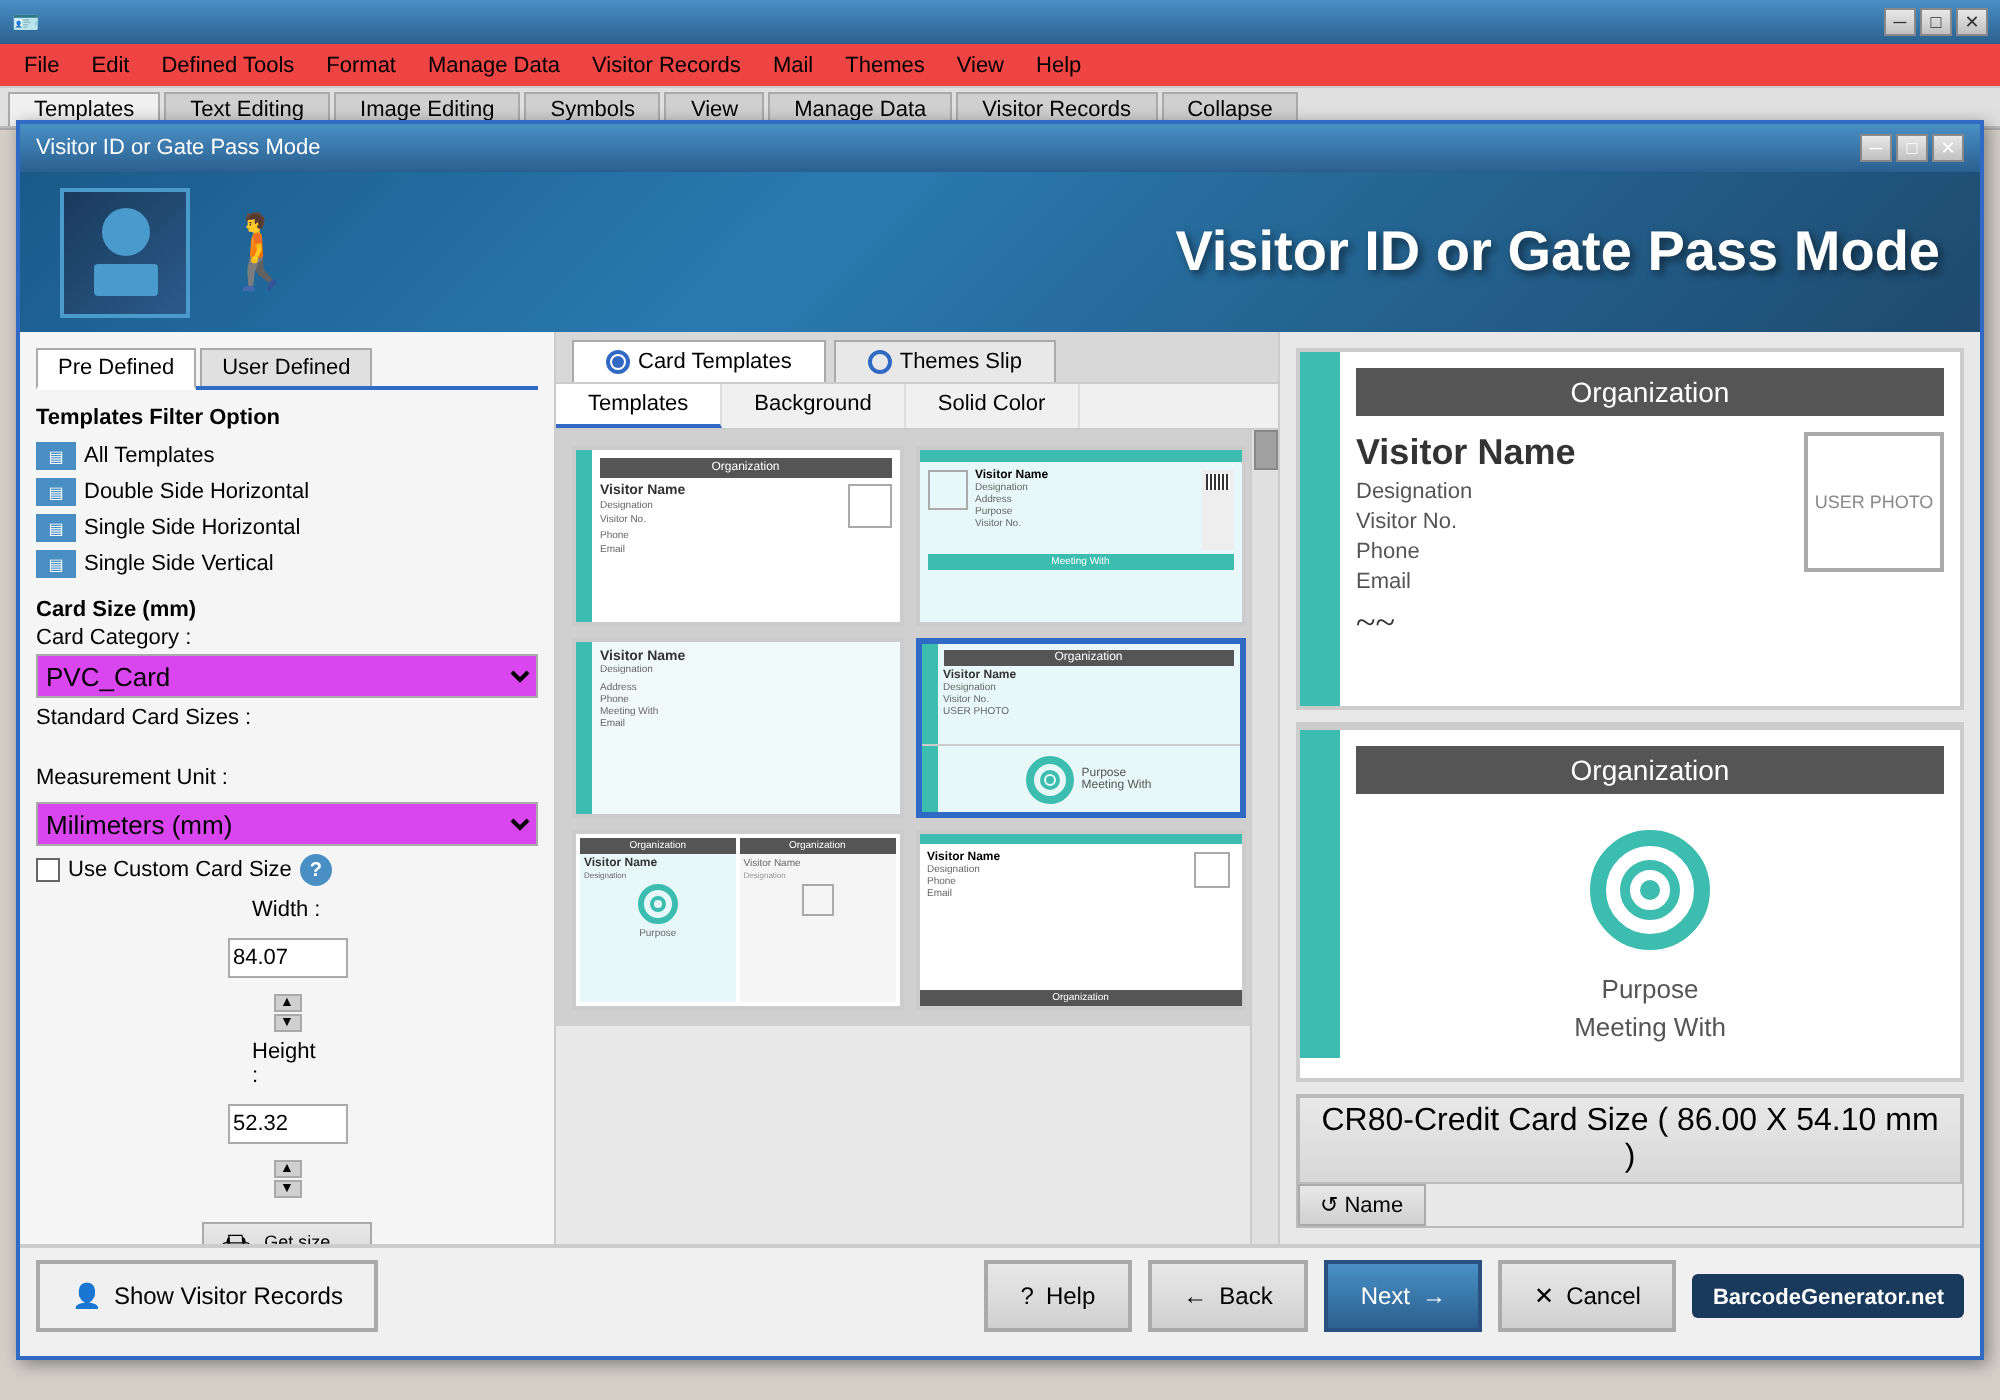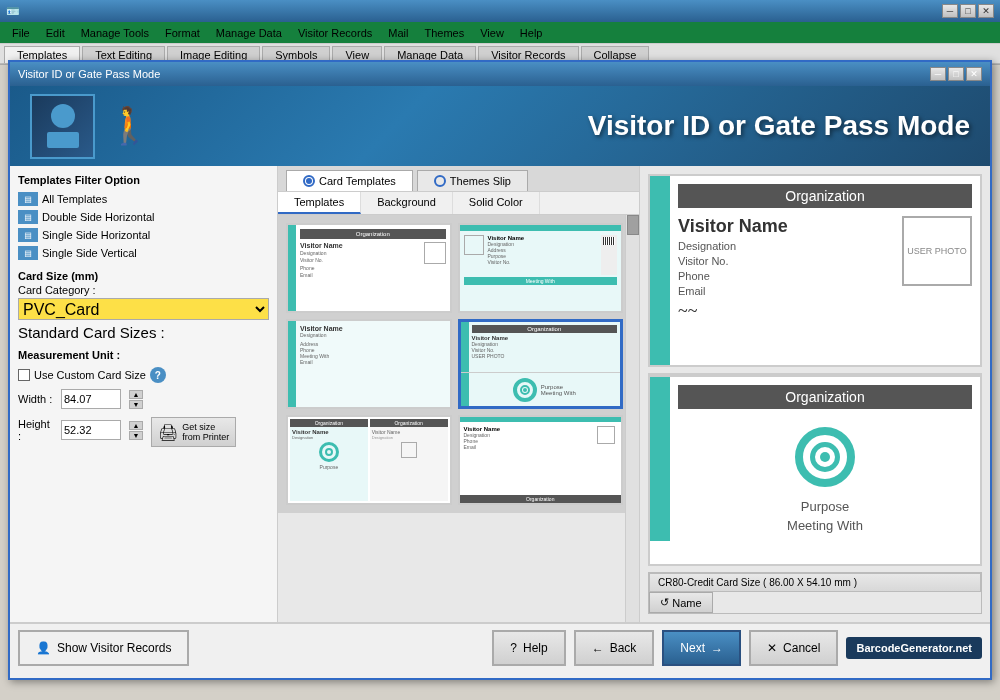--- a/index.html
+++ b/index.html
@@ -23,21 +23,21 @@
       background: linear-gradient(to bottom, #e8e8e8, #c0c0c0);
       border: 1px solid #888;
       cursor: pointer;
       font-size: 9px;
       display: flex; align-items: center; justify-content: center;
       color: #333;
     }
 
     
     .menu-bar {
-      background: #15803d;
+      background: #ef4444;
       border-bottom: 1px solid #ccc;
       display: flex;
       align-items: center;
       height: 22px;
       padding: 0 4px;
     }
     .menu-item {
       padding: 2px 8px;
       cursor: pointer;
       font-size: 11px;
@@ -172,23 +172,23 @@
     }
     .section-label {
       font-size: 11px;
       font-weight: bold;
       margin-top: 8px;
       margin-bottom: 2px;
     }
     .dropdown-select {
       width: 100%;
       height: 22px;
-      font-size: 16px;
+      font-size: 13px;
       border: 1px solid #aaa;
-      background: #fde047;
+      background: #d946ef;
       margin-bottom: 4px;
     }
     .card-sizes-list {
       width: 100%;
       height: 85px;
       border: 1px solid #aaa;
       background: white;
       font-size: 11px;
       overflow-y: auto;
       margin-bottom: 4px;
@@ -211,20 +211,21 @@
       display: flex;
       align-items: center;
       gap: 4px;
       margin-bottom: 6px;
     }
     .wh-row {
       display: flex;
       align-items: center;
       gap: 8px;
       margin-bottom: 4px;
+      flex-direction: column;
     }
     .wh-label { font-size: 11px; width: 35px; }
     .wh-input {
       width: 60px;
       height: 20px;
       border: 1px solid #aaa;
       font-size: 11px;
       padding: 0 2px;
     }
     .get-size-btn {
@@ -423,21 +424,22 @@
     }
     .target-center {
       width: 10px; height: 10px;
       border-radius: 50%;
       background: #3dbdb0;
     }
     .size-info {
       background: linear-gradient(to bottom, #e8e8e8, #d8d8d8);
       border: 1px solid #bbb;
       padding: 3px 8px;
-      font-size: 10px;
+      font-size: 16px;
+      text-align: center;
     }
     .note-text {
       font-size: 10px;
       color: #555;
       padding: 2px 4px;
     }
     .reset-btn {
       background: linear-gradient(to bottom, #e8e8e8, #d0d0d0);
       border: 1px solid #aaa;
       padding: 3px 10px;
@@ -530,21 +532,21 @@
   <div class="title-bar-controls">
     <div class="title-btn">─</div>
     <div class="title-btn">□</div>
     <div class="title-btn">✕</div>
   </div>
 </div>
 
 <div class="menu-bar">
   <span class="menu-item">File</span>
   <span class="menu-item">Edit</span>
-  <span class="menu-item">Manage Tools</span>
+  <span class="menu-item">Defined Tools</span>
   <span class="menu-item">Format</span>
   <span class="menu-item">Manage Data</span>
   <span class="menu-item">Visitor Records</span>
   <span class="menu-item">Mail</span>
   <span class="menu-item">Themes</span>
   <span class="menu-item">View</span>
   <span class="menu-item">Help</span>
 </div>
 
 <div class="toolbar-tabs">
@@ -581,20 +583,24 @@
       </div>
     </div>
     <div class="banner-title">Visitor ID or Gate Pass Mode</div>
   </div>
 
   <div class="main-content">
 
     <div class="left-panel">
 
       
+      <div class="tab-row">
+        <div class="tab-btn active">Pre Defined</div>
+        <div class="tab-btn">User Defined</div>
+      </div>
 
       
       <div class="filter-title">Templates Filter Option</div>
 
       <div class="filter-item">
         <div class="filter-icon">▤</div>
         <span>All Templates</span>
       </div>
       <div class="filter-item">
         <div class="filter-icon">▤</div>
@@ -612,25 +618,28 @@
       
       <div class="section-label">Card Size (mm)</div>
 
       <div style="display:flex; align-items:center; gap:4px; margin-bottom:2px;">
         <span style="font-size:11px;">Card Category :</span>
       </div>
       <select class="dropdown-select">
         <option>PVC_Card</option>
       </select>
 
-      <div style="font-size:15px; margin-bottom:8px;">Standard Card Sizes :</div>
+      <div style="font-size:11px; margin-bottom:18px;">Standard Card Sizes :</div>
 
       <div class="measure-row">
-        <span style="font-size:11px;font-weight:bold;">Measurement Unit :</span>
-      </div>
+        <span style="font-size:11px;">Measurement Unit :</span>
+      </div>
+      <select class="dropdown-select">
+        <option>Milimeters (mm)</option>
+      </select>
 
       <div class="custom-check-row">
         <div class="checkbox-custom"></div>
         <span style="font-size:11px;">Use Custom Card Size</span>
         <div class="info-btn">?</div>
       </div>
 
       <div class="wh-row">
         <span class="wh-label">Width :</span>
         <input class="wh-input" type="text" value="84.07" style="">

